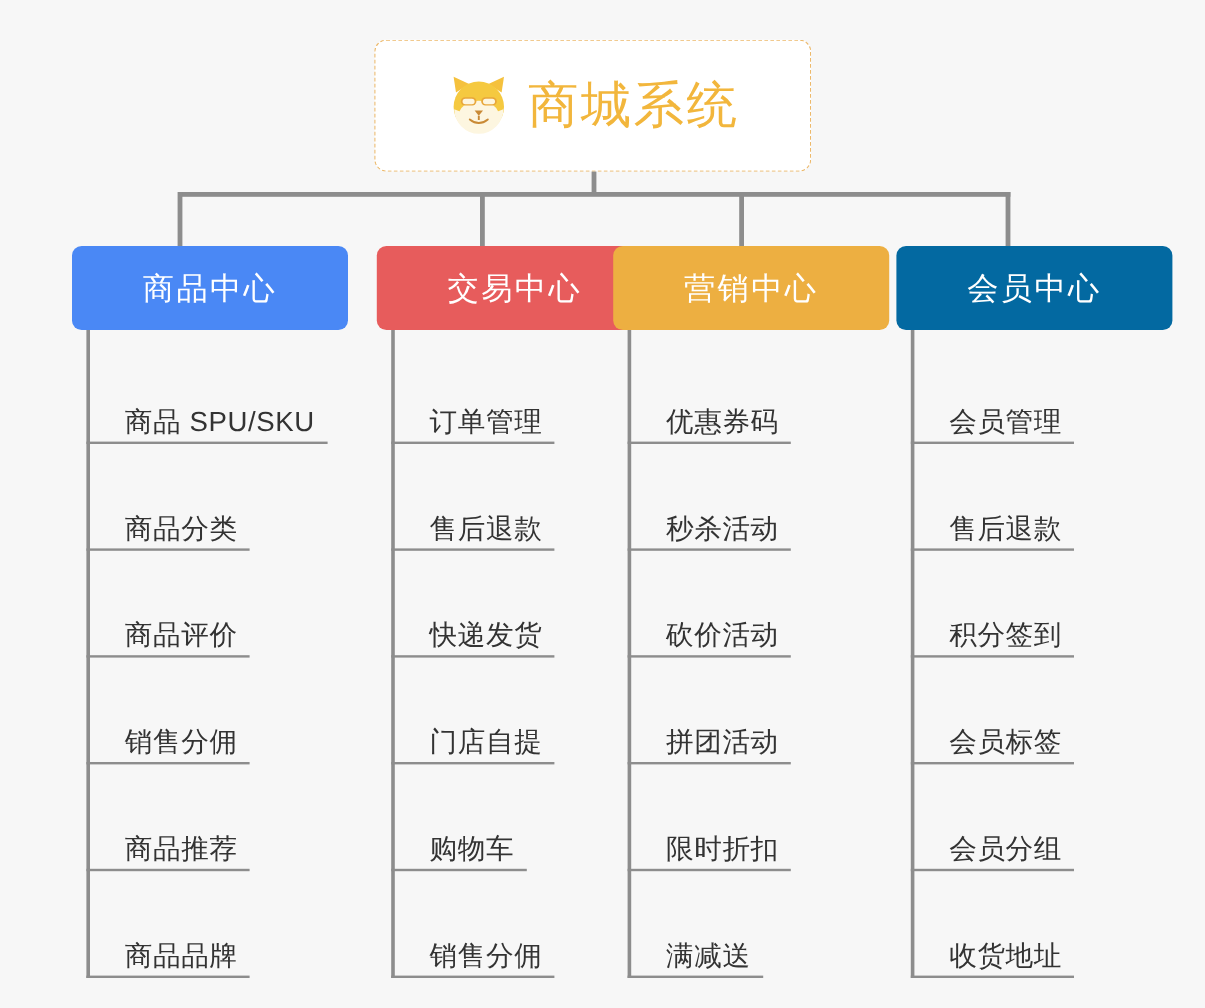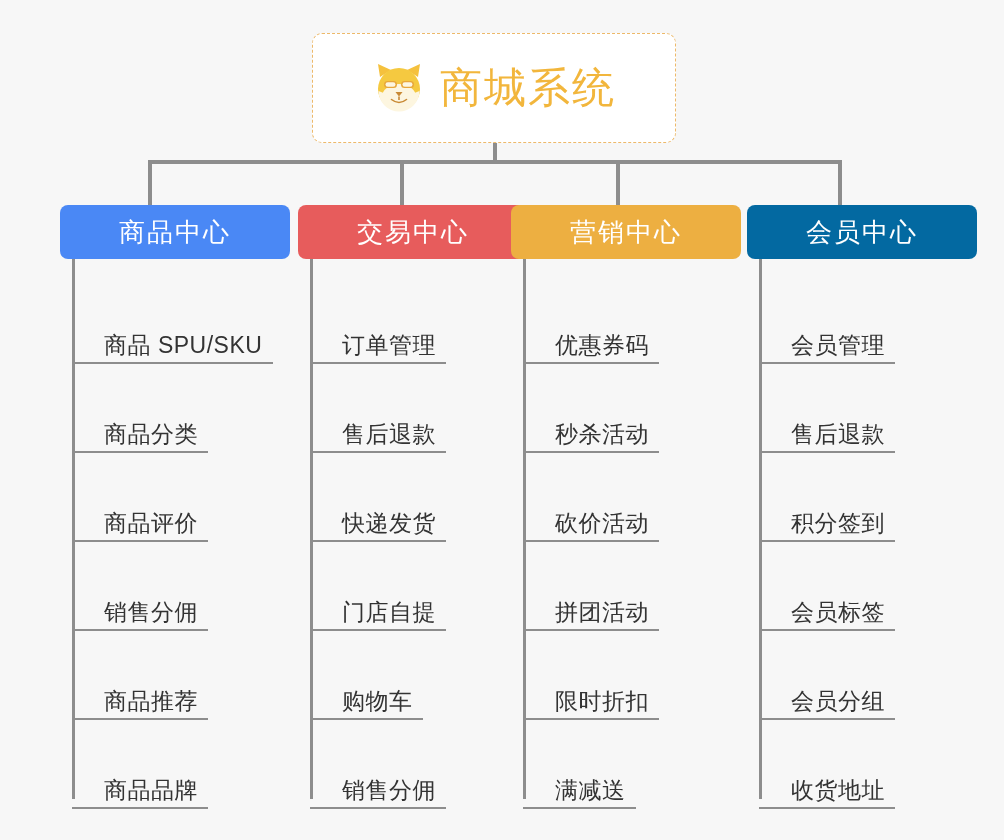--- a/index.html
+++ b/index.html
@@ -73,33 +73,33 @@
     height: 48px;
   }
 
   
   .column {
     position: absolute;
     top: 205px;
     width: 230px;
   }
   .col-header {
-    height: 54px;
+    height: 70px;
     border-radius: 8px;
     display: flex;
     align-items: center;
     justify-content: center;
     color: #ffffff;
     font-size: 26px;
     letter-spacing: 2px;
   }
   .col-body {
     position: relative;
     margin-top: 0;
-    padding-top: 16px;
+    padding-top: 6px;
   }
   .trunk {
     position: absolute;
     left: 12px;
     top: 0;
     width: 3px;
     background: #8d8d8d;
   }
   .leaf {
     position: relative;
@@ -120,21 +120,21 @@
   .leaf-rule {
     position: absolute;
     left: 12px;
     bottom: 0;
     height: 2px;
     background: #9a9a9a;
   }
 
   
   #col-0 { left: 60px; }
-  #col-1 { left: 298px; }
+  #col-1 { left: 314px; }
   #col-2 { left: 511px; }
   #col-3 { left: 747px; }
 
   #drop-0 { left: 148px; }
   #drop-1 { left: 400px; }
   #drop-2 { left: 616px; }
   #drop-3 { left: 838px; }
 </style>
 </head>
 <body style="background: rgb(247, 247, 247);">

